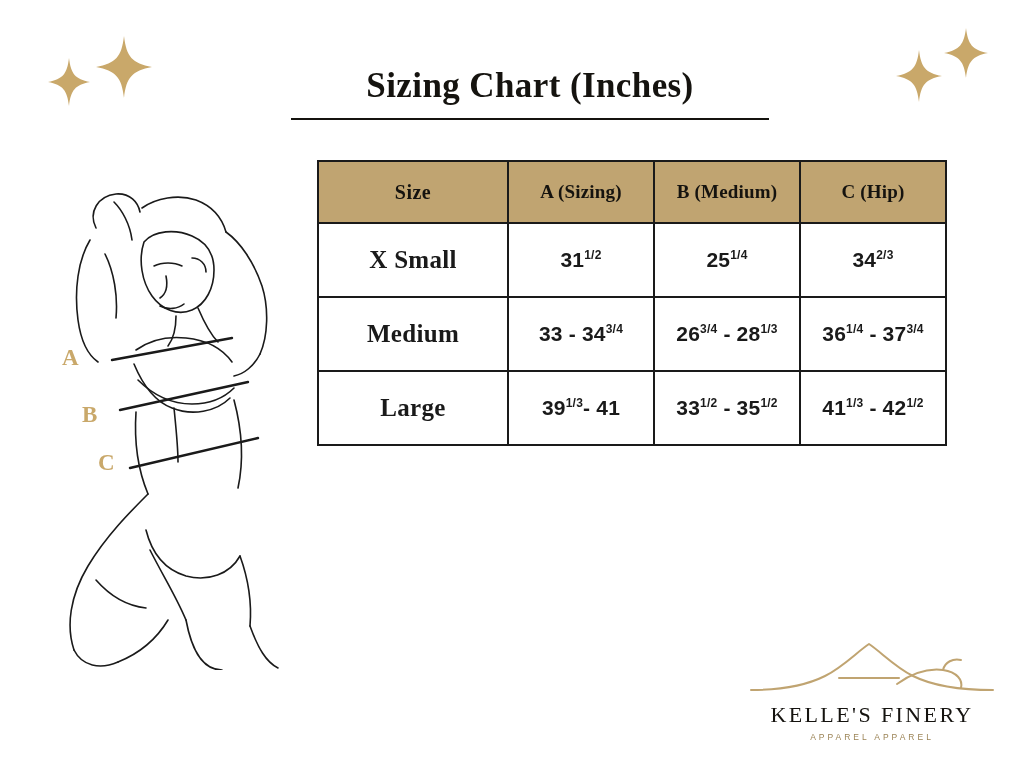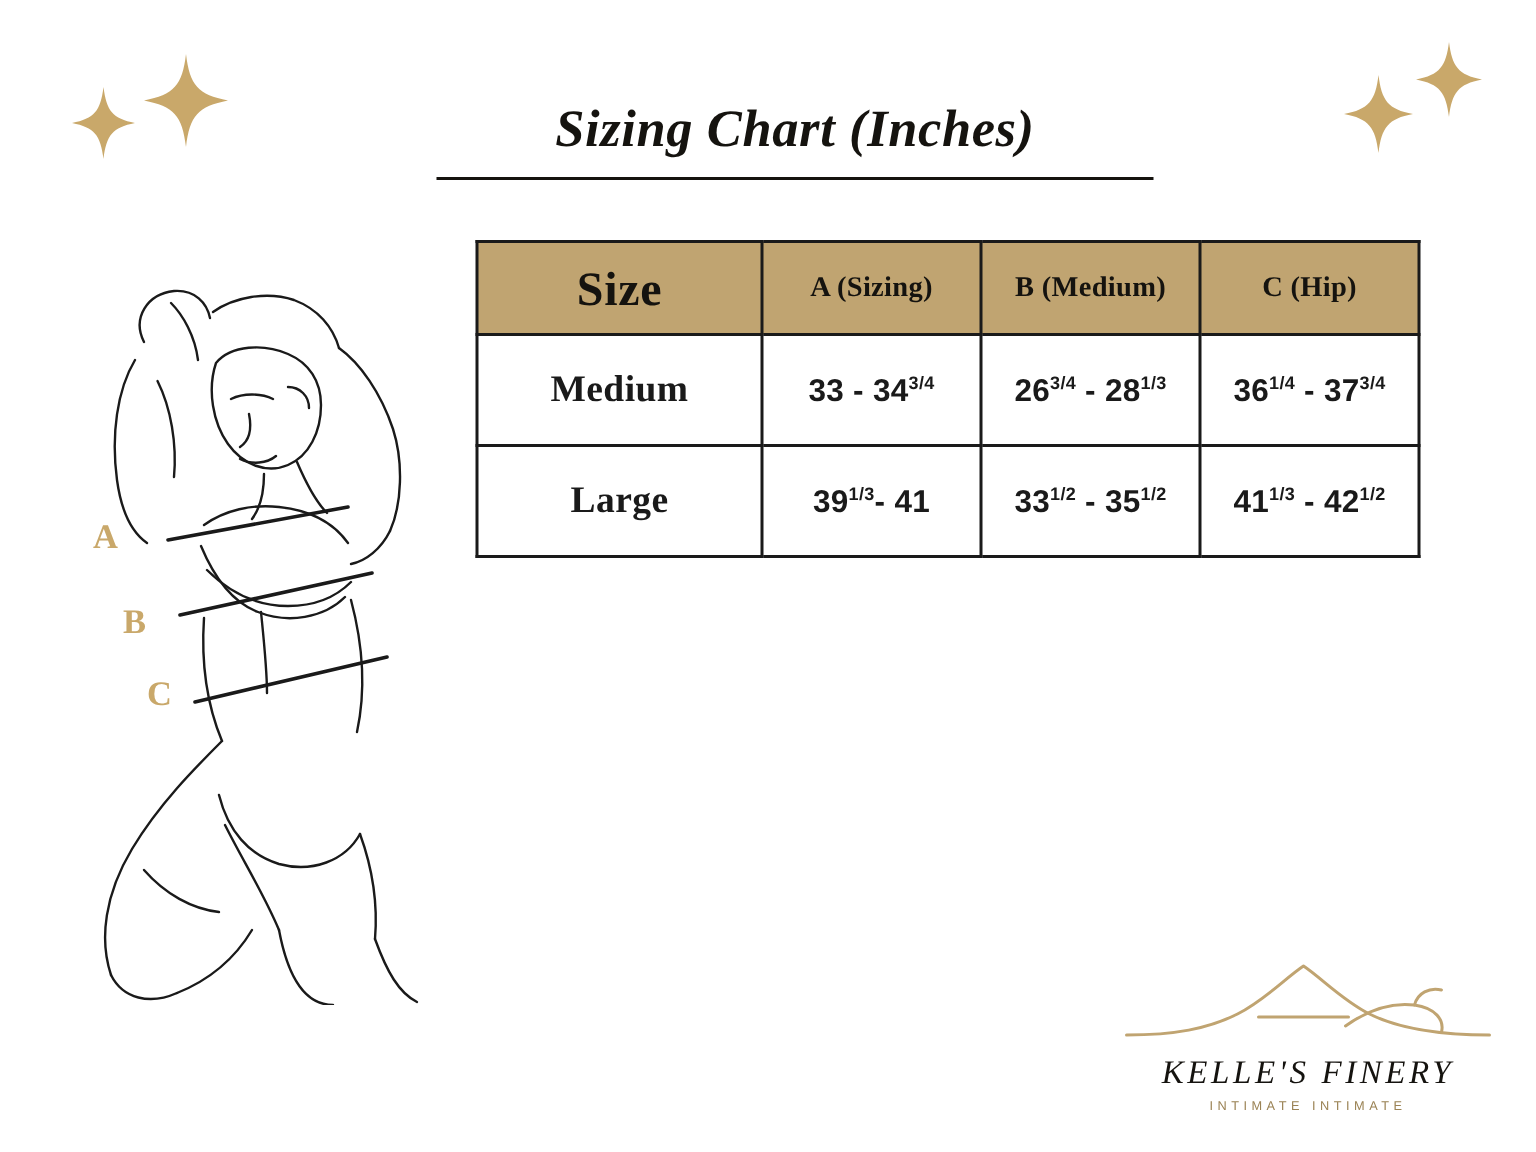--- a/index.html
+++ b/index.html
@@ -33,21 +33,20 @@
     width: 500px;
     text-align: center;
   }
   #page-title {
     font-family: "Liberation Serif", serif;
     font-size: 35px;
     font-weight: bold;
     letter-spacing: 0.4px;
     color: #15130f;
     margin: 0;
-    font-style: italic;
   }
   #title-rule {
     margin: 12px auto 0 auto;
     width: 478px;
     height: 2px;
     background: #15130f;
   }
 
   
   #figure-illustration {
@@ -88,21 +87,21 @@
   #sizing-table thead th {
     background: #c0a471;
     height: 60px;
     font-family: "Liberation Serif", serif;
     font-weight: bold;
     color: #15130f;
   }
   .col-size  { width: 190px; }
   .col-meas  { width: 146px; }
 
-  .th-size  { font-size: 32px; letter-spacing: 0.5px; }
+  .th-size  { font-size: 20px; letter-spacing: 0.5px; }
   .th-meas  { font-size: 19px; letter-spacing: 0.2px; }
 
   #sizing-table tbody tr { height: 74px; }
   .cell-size {
     font-family: "Liberation Serif", serif;
     font-weight: bold;
     font-size: 25px;
     letter-spacing: 0.3px;
   }
   .cell-val {
@@ -127,21 +126,20 @@
     text-align: center;
   }
   #brand-mark { height: 60px; }
   #brand-mark svg { display: block; margin: 0 auto; }
   #brand-name {
     font-family: "Liberation Serif", serif;
     font-size: 22px;
     letter-spacing: 2.4px;
     color: #15130f;
     margin-top: 2px;
-    font-style: italic;
   }
   #brand-tagline {
     font-family: "Liberation Sans", sans-serif;
     font-size: 8.5px;
     letter-spacing: 3px;
     color: #9b8355;
     margin-top: 4px;
   }
 </style>
 </head>
@@ -235,20 +233,26 @@
   <thead>
     <tr>
       <th class="th-size">Size</th>
       <th class="th-meas">A (Sizing)</th>
       <th class="th-meas">B (Medium)</th>
       <th class="th-meas">C (Hip)</th>
     </tr>
   </thead>
   <tbody id="table-body">
       <tr>
+        <td class="cell-size">X Small</td>
+        <td class="cell-val">31<sup>1/2</sup></td>
+        <td class="cell-val">25<sup>1/4</sup></td>
+        <td class="cell-val">34<sup>2/3</sup></td>
+      </tr>
+      <tr>
         <td class="cell-size">Medium</td>
         <td class="cell-val">33 - 34<sup>3/4</sup></td>
         <td class="cell-val">26<sup>3/4</sup> - 28<sup>1/3</sup></td>
         <td class="cell-val">36<sup>1/4</sup> - 37<sup>3/4</sup></td>
       </tr>
       <tr>
         <td class="cell-size">Large</td>
         <td class="cell-val">39<sup>1/3</sup>- 41</td>
         <td class="cell-val">33<sup>1/2</sup> - 35<sup>1/2</sup></td>
         <td class="cell-val">41<sup>1/3</sup> - 42<sup>1/2</sup></td>
@@ -259,14 +263,14 @@
 <div id="brand-logo">
   <div id="brand-mark">
     <svg width="250" height="58" viewBox="0 0 250 58" fill="none" stroke="#c0a471" stroke-width="2" stroke-linecap="round" stroke-linejoin="round">
       <path d="M4 50 C36 50 58 46 78 36 C96 27 110 12 122 4 C134 12 148 27 166 36 C186 46 212 50 246 50"></path>
       <path d="M92 38 L152 38"></path>
       <path d="M150 44 C164 34 180 28 196 30 C210 32 216 40 214 48"></path>
       <path d="M196 30 C198 22 206 18 214 20"></path>
     </svg>
   </div>
   <div id="brand-name">KELLE'S FINERY</div>
-  <div id="brand-tagline">INTIMATE INTIMATE</div>
+  <div id="brand-tagline">APPAREL APPAREL</div>
 </div>
 
 </body></html>

